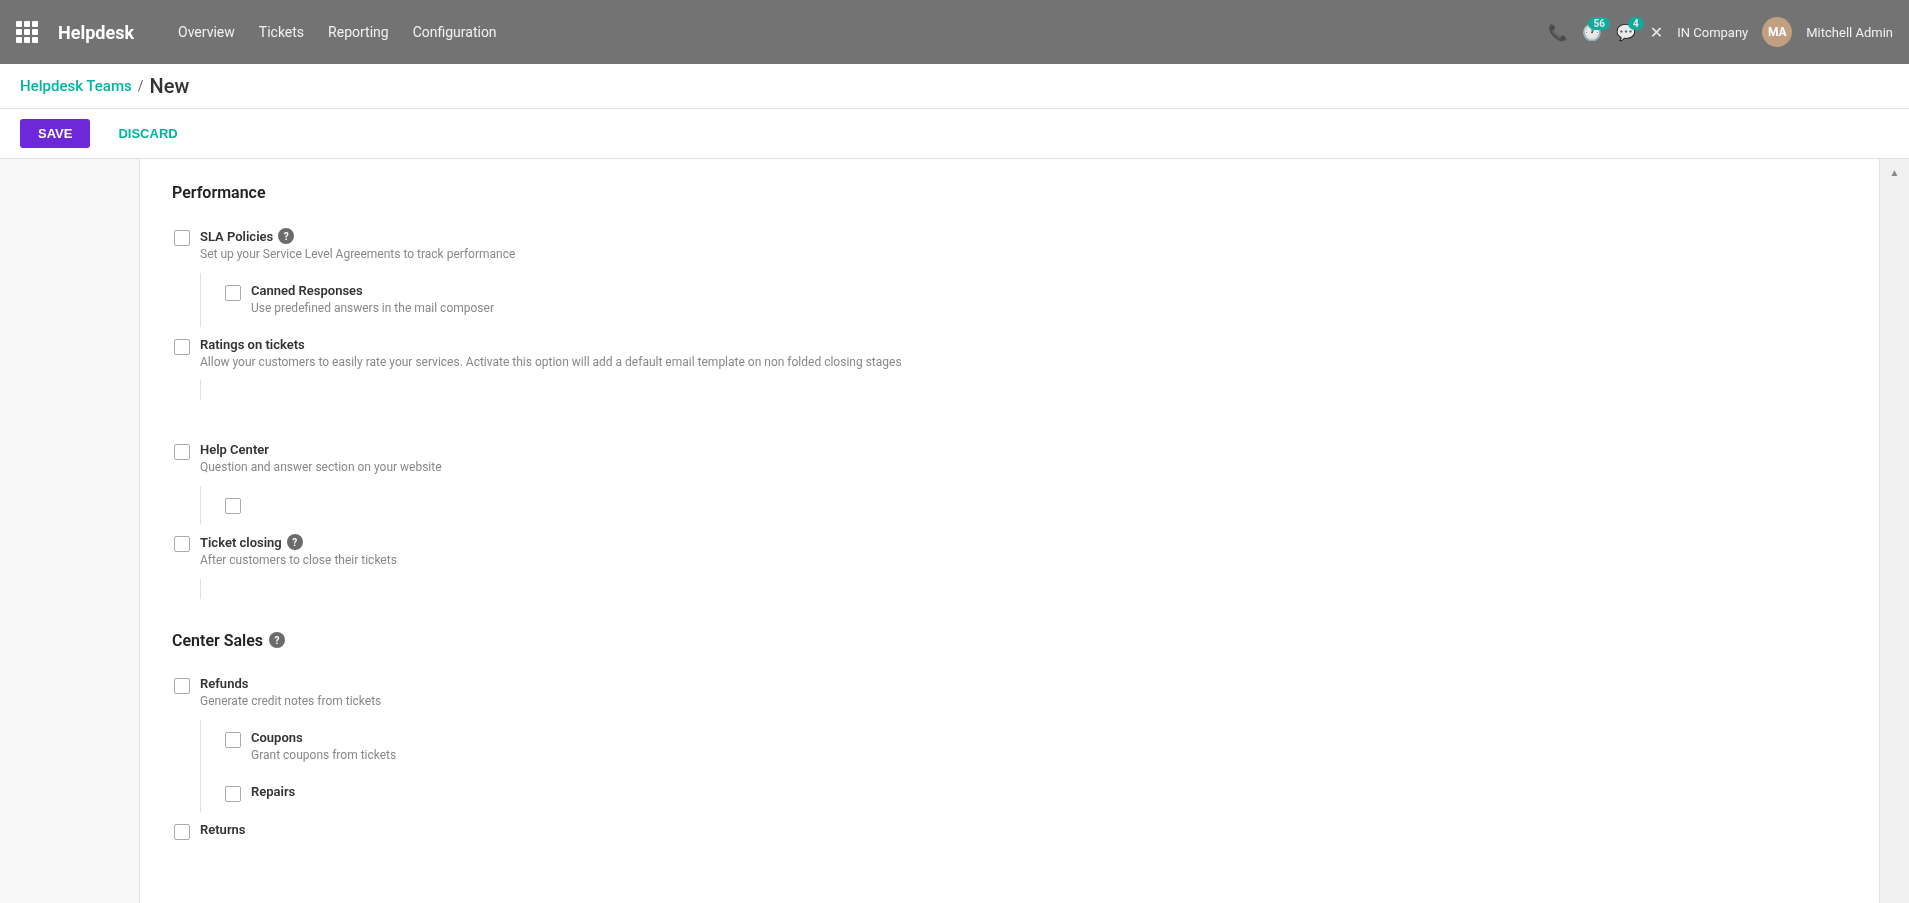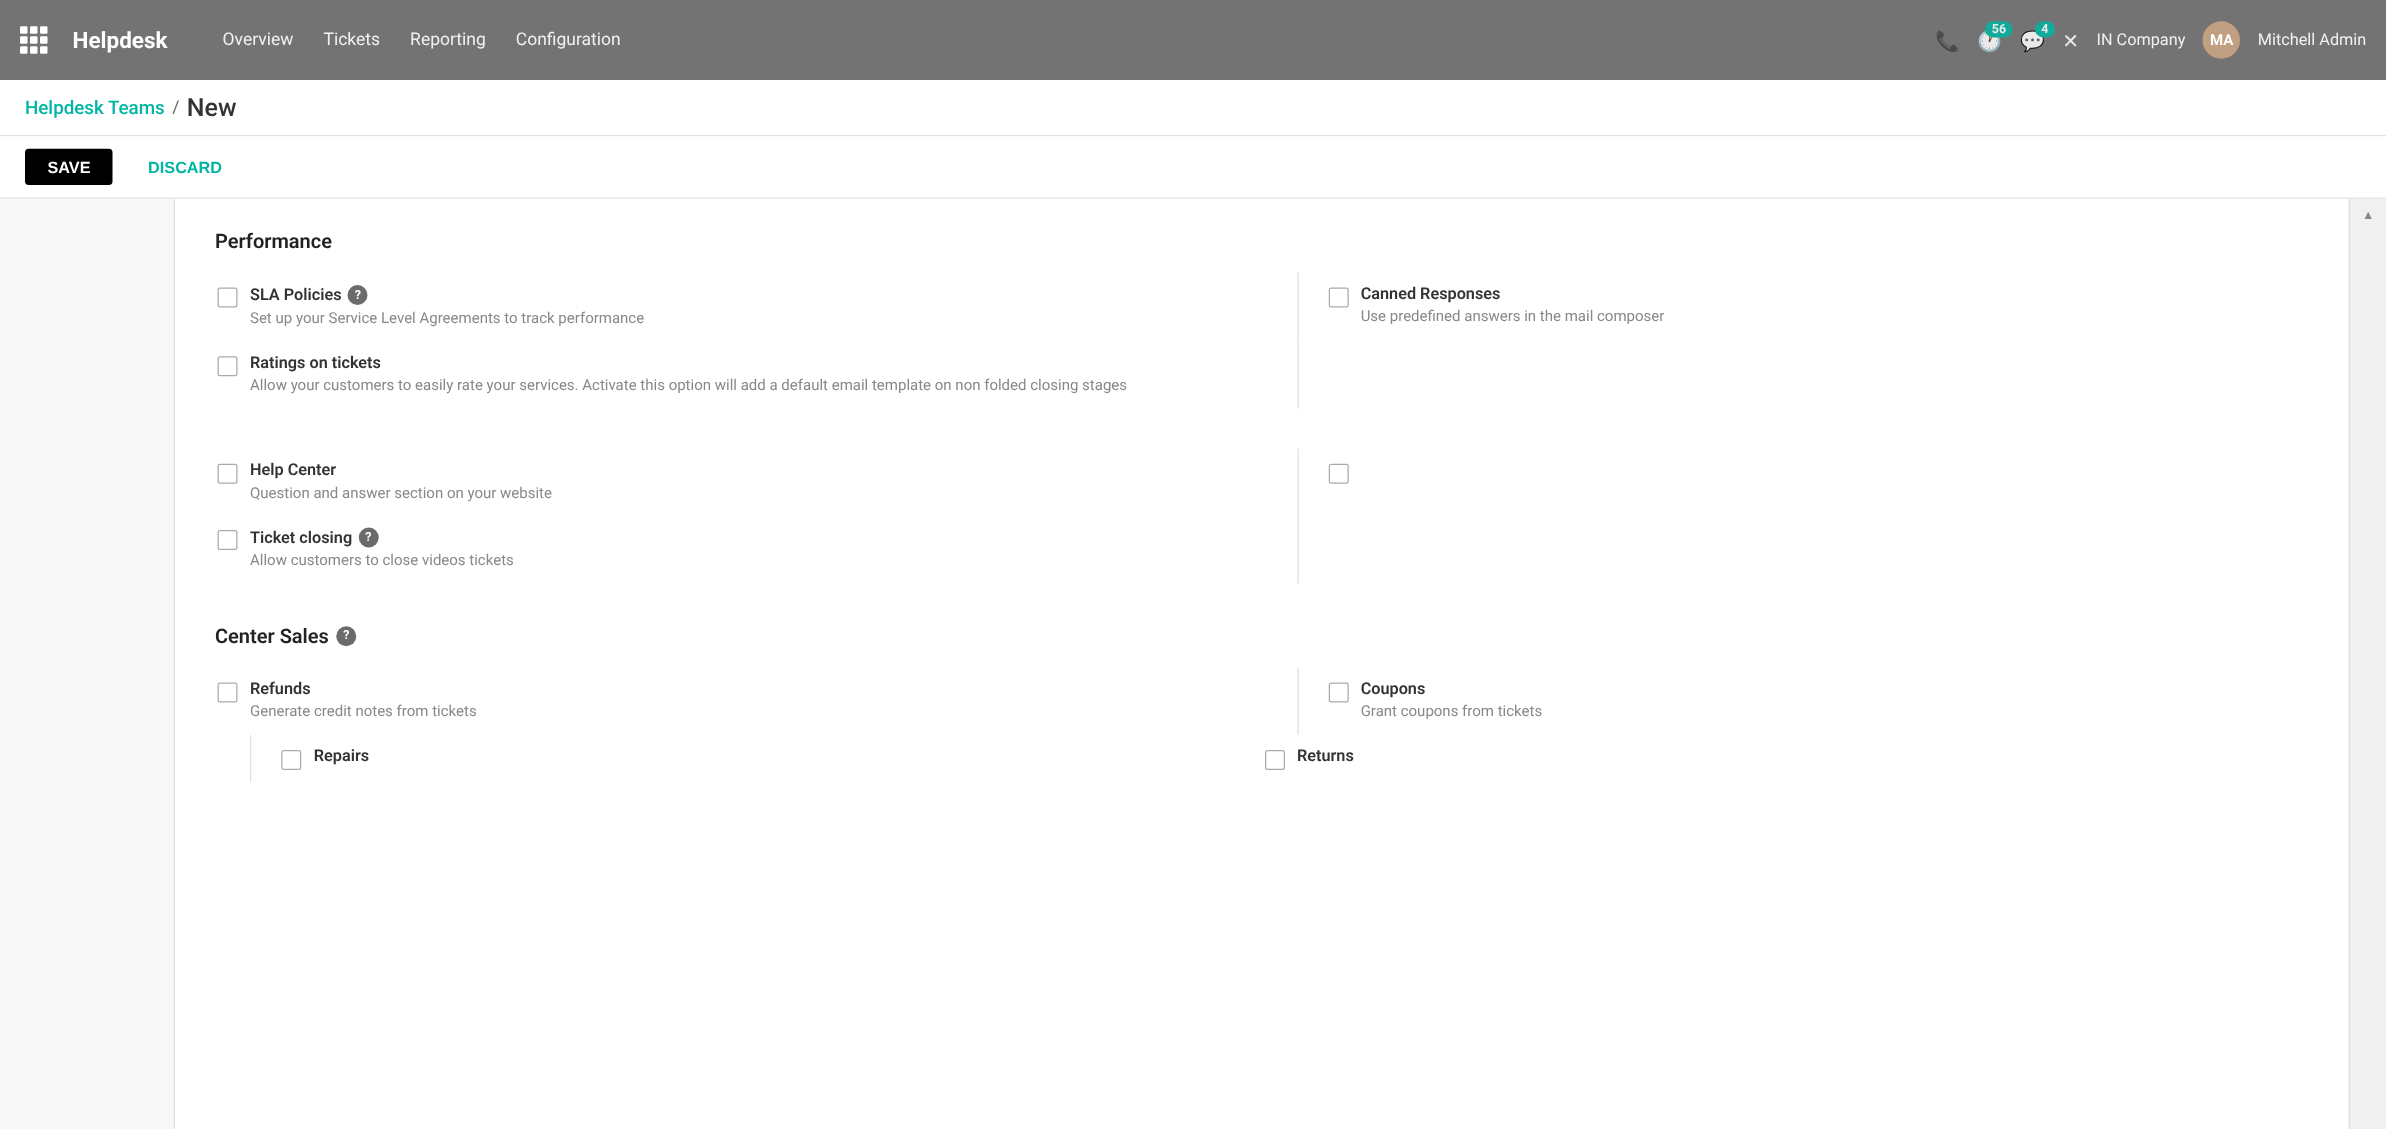--- a/index.html
+++ b/index.html
@@ -110,21 +110,21 @@
 
     
     .action-bar {
       background: #fff;
       padding: 10px 20px;
       border-bottom: 1px solid #e0e0e0;
       display: flex;
       gap: 10px;
     }
     .btn-save {
-      background: #000000;
+      background: #6d28d9;
       color: #fff;
       border: none;
       padding: 7px 18px;
       font-size: 13px;
       font-weight: 600;
       border-radius: 3px;
       cursor: pointer;
       text-transform: uppercase;
     }
     .btn-discard {
@@ -196,21 +196,21 @@
       color: #fff;
       border-radius: 50%;
       font-size: 10px;
       font-weight: bold;
       cursor: pointer;
     }
 
     
     .options-grid {
       display: grid;
-      grid-template-columns: 1fr 1fr;
+      grid-template-columns: 1fr;
       gap: 0;
     }
     .option-item {
       display: flex;
       align-items: flex-start;
       gap: 10px;
       padding: 10px 16px 10px 0;
       border-left: 2px solid transparent;
     }
     .option-item.right-col {
@@ -359,21 +359,21 @@
           <div class="option-checkbox"></div>
         </div>
 
         <div class="option-item">
           <div class="option-checkbox"></div>
           <div class="option-text">
             <div class="option-label">
               <span>Ticket closing</span>
               <span class="help-icon">?</span>
             </div>
-            <div class="option-desc">Allow customers to close videos tickets</div>
+            <div class="option-desc">After customers to close their tickets</div>
           </div>
         </div>
 
         <div class="option-item right-col"></div>
       </div>
     </div>
 
     <div class="section">
       <div class="section-title">
         <span>Center Sales</span>

